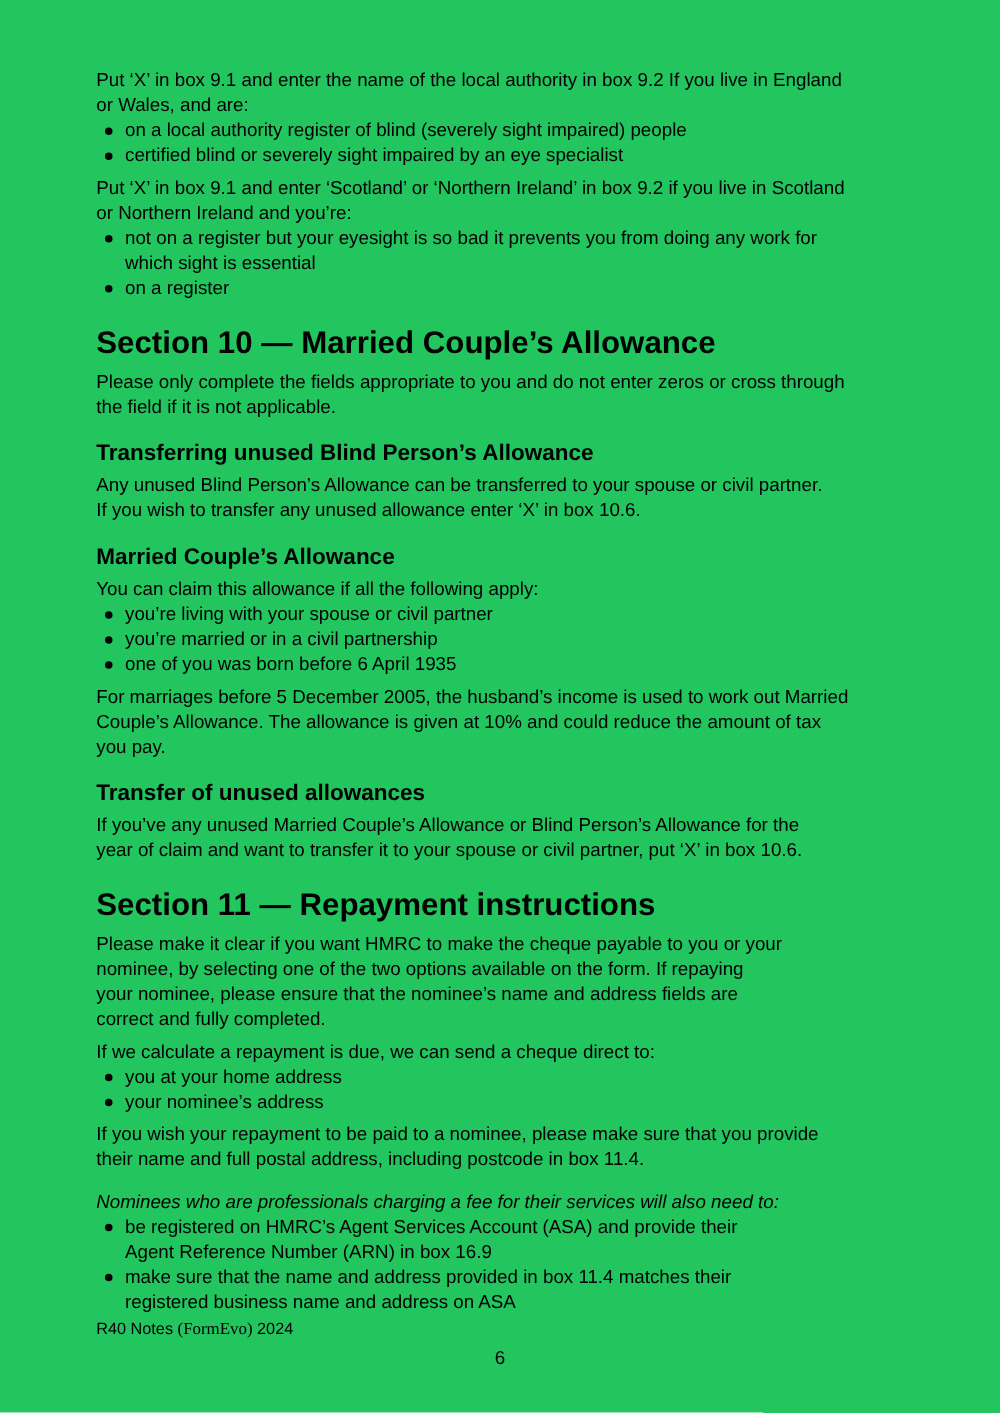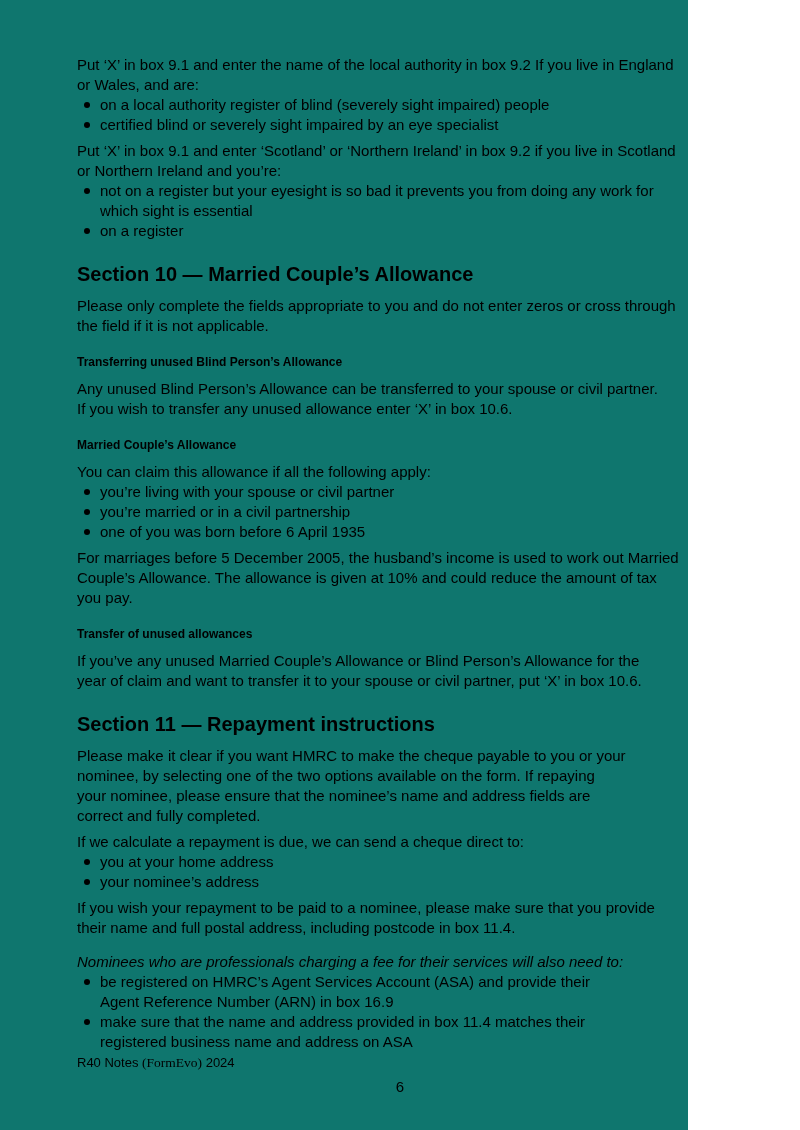--- a/index.html
+++ b/index.html
@@ -1,49 +1,49 @@
 <!DOCTYPE html>
 <html><head>
 <meta charset="utf-8">
 <style>
   * { box-sizing: border-box; }
   html, body { margin: 0; padding: 0; background: #ffffff; }
   .page {
     position: relative;
-    width: 688px;
+    width: 800px;
     height: 1130px;
-    background: #0f766e;
+    background: #22c55e;
     color: #000000;
     font-family: "Liberation Sans", sans-serif;
     overflow: hidden;
     padding-left: 36px;
   }
   .content {
     position: absolute;
     top: 0; left: 0;
     width: 800px;
     padding: 49px 77px 0 77px;
   }
   .content p {
     margin: 6px 0 0 0;
     font-size: 15px;
     line-height: 20px;
     white-space: pre-line;
     color: #000000;
   }
   .content p.spaced { margin-top: 14px; font-style: italic; }
   .content h1 {
-    font-size: 20px;
+    font-size: 25px;
     line-height: 28px;
     font-weight: bold;
     margin: 19px 0 8px 0;
     color: #000000;
   }
   .content h2 {
-    font-size: 12px;
+    font-size: 18px;
     line-height: 22px;
     font-weight: bold;
     margin: 15px 0 6px 0;
     color: #000000;
   }
   .content ul {
     list-style: none;
     margin: 0;
     padding: 0;
   }

